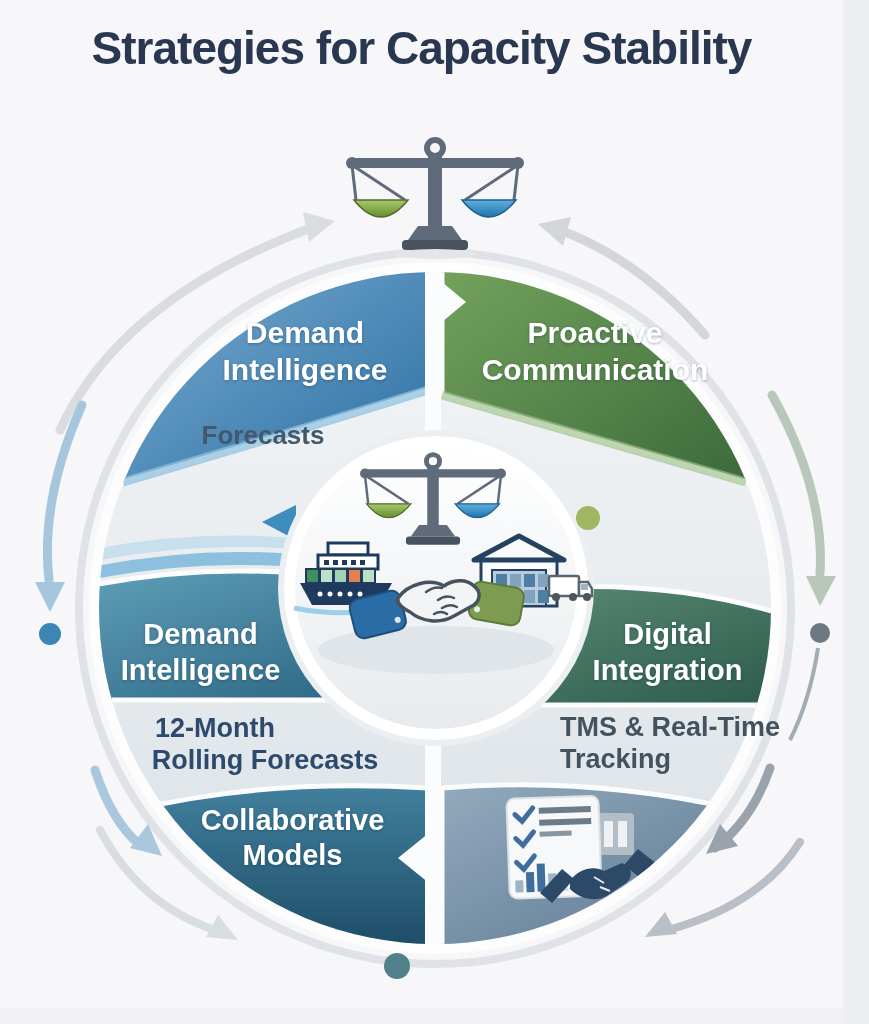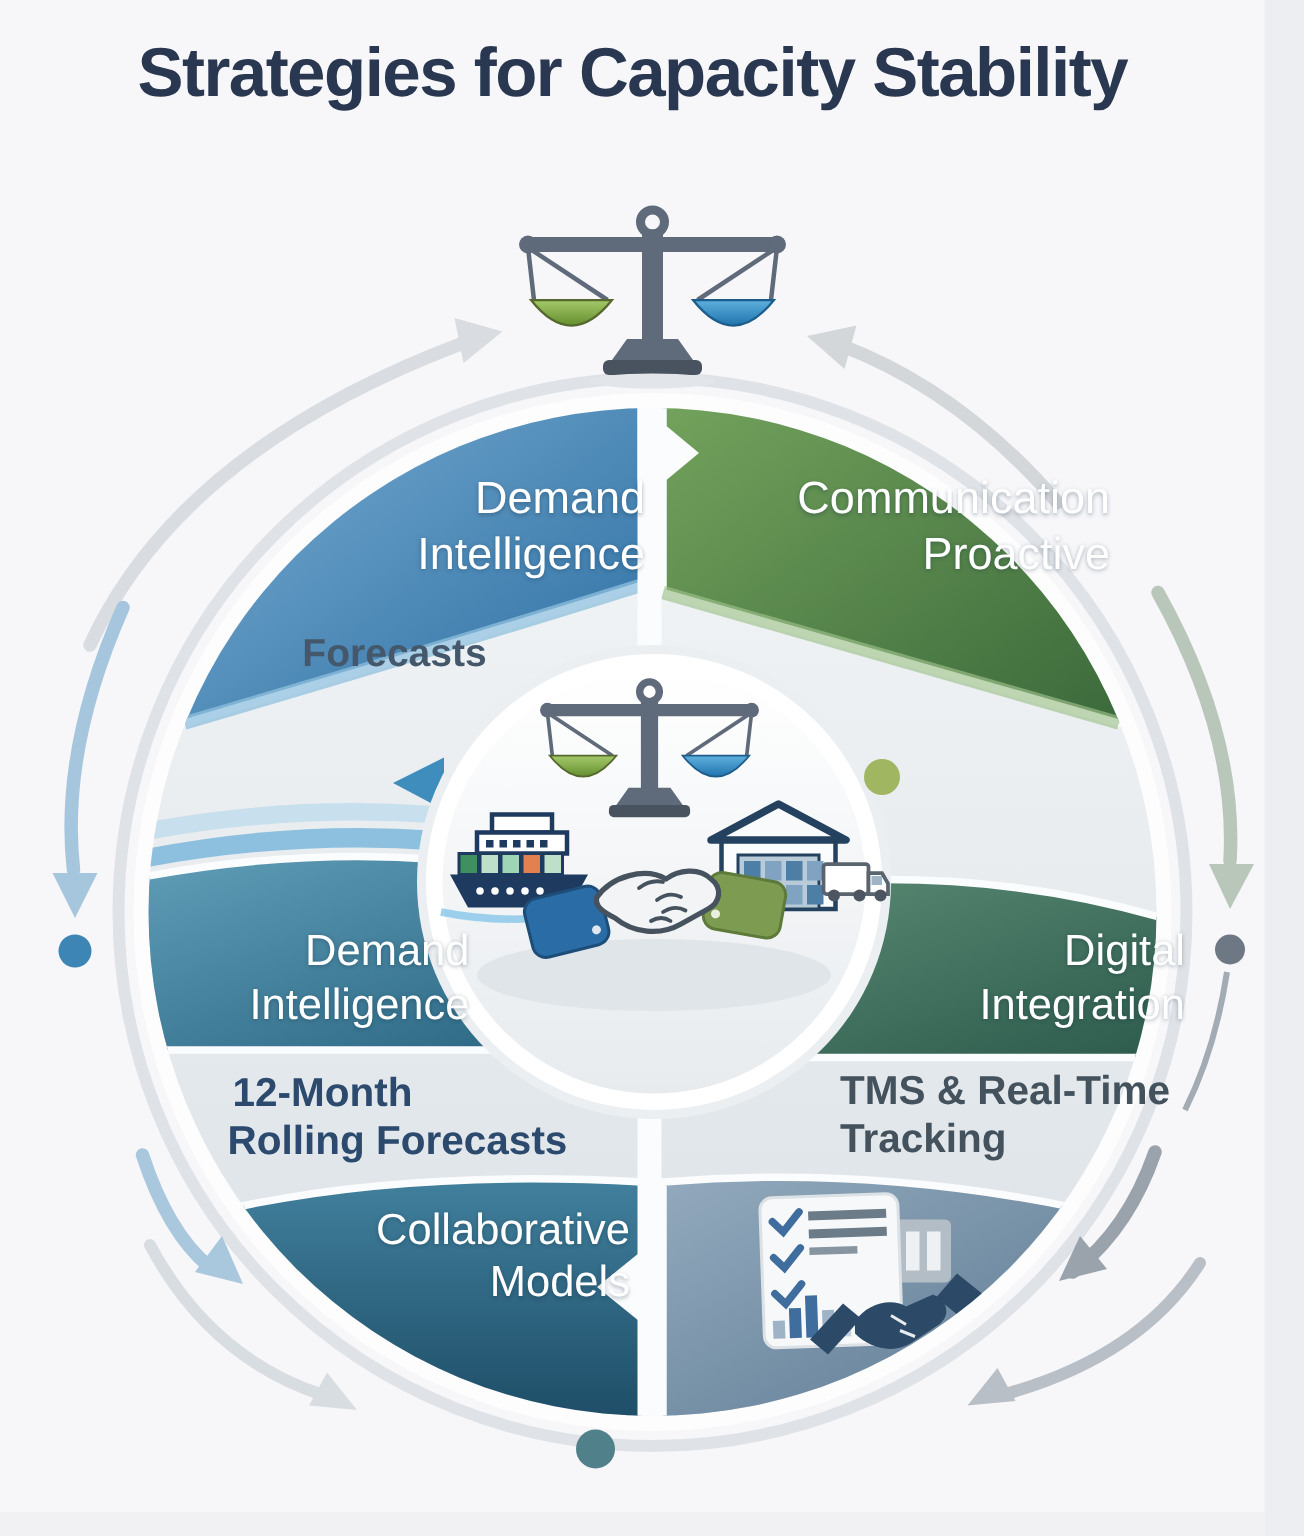--- a/index.html
+++ b/index.html
@@ -6,21 +6,21 @@
   #canvas{
     position:relative;width:843px;height:1024px;overflow:hidden;
     background:#f7f7fa;font-family:"Liberation Sans",sans-serif;
   }
   #diagram-svg{position:absolute;left:0;top:0;z-index:1;}
   .txt{position:absolute;z-index:2;text-align:center;}
   #title{
     left:0;right:0;top:22px;font-size:46px;line-height:1.15;font-weight:700;
     color:#293850;letter-spacing:-1px;
   }
-  .q-label{color:#ffffff;font-weight:400;text-shadow:0 1px 3px rgba(15,40,60,.35);text-align:right;}
+  .q-label{color:#ffffff;font-weight:700;text-shadow:0 1px 3px rgba(15,40,60,.35);}
   .q-label .l{display:block;}
   .lab-tl{left:180px;top:314px;width:250px;font-size:30px;line-height:37px;}
   .lab-tr{left:450px;top:314px;width:290px;font-size:30px;line-height:37px;}
   .lab-ml{left:88px;top:616px;width:225px;font-size:29px;line-height:36px;}
   .lab-mr{left:545px;top:616px;width:245px;font-size:29px;line-height:36px;}
   .lab-bl{left:165px;top:803px;width:255px;font-size:29px;line-height:35px;}
   .sub-tl{left:138px;top:419px;width:250px;font-size:27px;line-height:32px;font-weight:700;color:#3c5068;}
   .sub-tl .l2{font-size:26px;color:#44576b;}
   .sub-tr{left:495px;top:420px;width:285px;font-size:27px;line-height:32px;font-weight:700;color:#45535e;}
   .sub-tr .l2{font-size:24px;font-weight:500;color:#5b6872;}
@@ -278,22 +278,22 @@
 
 <div class="txt q-label lab-tl">
   <span class="l">Demand</span>
   <span class="l">Intelligence</span>
 </div>
 <div class="txt sub-tl">
   <span class="l l2" style="display:block">Forecasts</span>
 </div>
 
 <div class="txt q-label lab-tr">
+  <span class="l">Proactive</span>
   <span class="l">Communication</span>
-  <span class="l">Proactive</span>
 </div>
 
 <div class="txt q-label lab-ml">
   <span class="l">Demand</span>
   <span class="l">Intelligence</span>
 </div>
 <div class="txt sub-ml1">12-Month</div>
 <div class="txt sub-ml2">Rolling Forecasts</div>
 
 <div class="txt q-label lab-mr">

